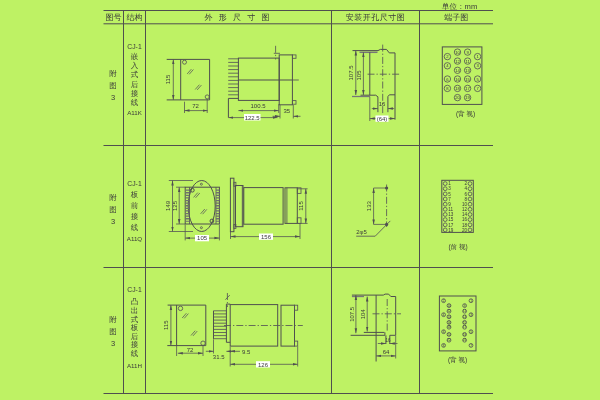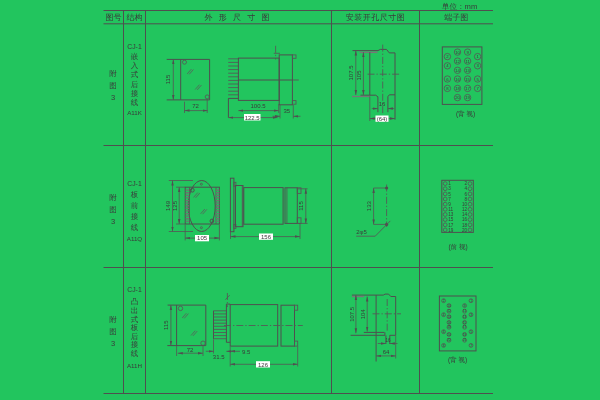--- a/index.html
+++ b/index.html
@@ -1,16 +1,16 @@
 <!DOCTYPE html>
 <html><head>
 <meta charset="utf-8">
 <style>
 html,body{margin:0;padding:0;background:#fff;}
-#page{width:600px;height:400px;position:relative;background:#22c55e;overflow:hidden;}
+#page{width:600px;height:400px;position:relative;background:#bef264;overflow:hidden;}
 svg{position:absolute;left:0;top:0;}
 text{font-family:"Liberation Sans",sans-serif;fill:#3a3a3a;}
 .ln{stroke:#4f4f4f;stroke-width:1;fill:none;}
 .tn{stroke:#565656;stroke-width:0.85;fill:none;}
 .dim{stroke:#565656;stroke-width:0.8;fill:none;}
 .cl{stroke:#565656;stroke-width:0.85;fill:none;stroke-dasharray:7 2 1.3 2;}
 .wbg{fill:#fff;}
 </style>
 </head>
 <body>

